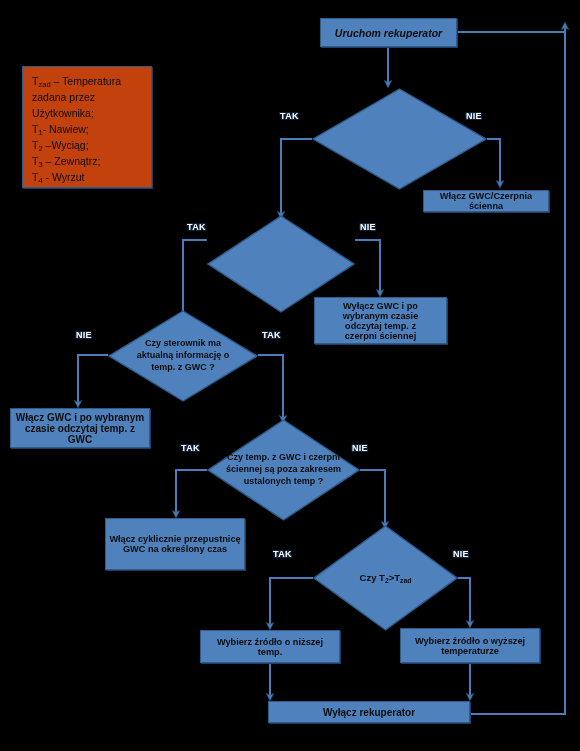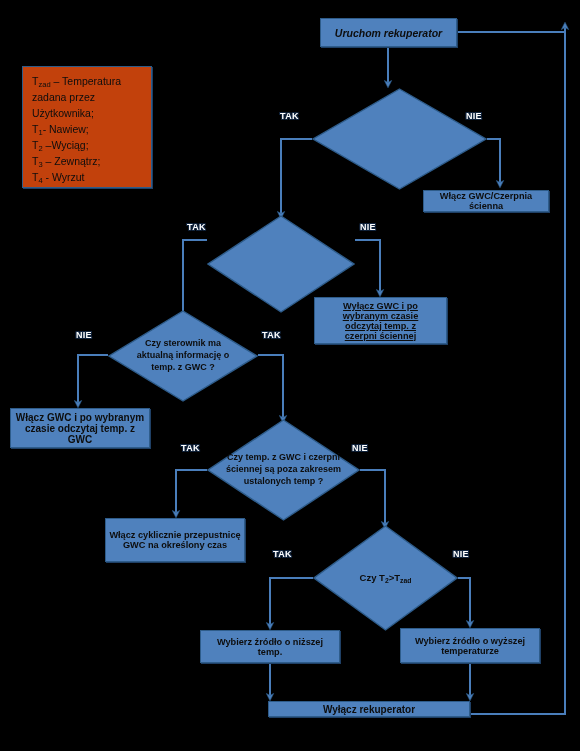--- a/index.html
+++ b/index.html
@@ -151,21 +151,21 @@
   </div>
 
   <div class="diamond-wrap" style="left:207px; top:215px; width:148px; height:98px;">
     <svg class="diamond-shape" viewBox="0 0 148 98" preserveAspectRatio="none">
       <polygon points="74,1 147,49 74,97 1,49" fill="#4f81bd" stroke="#2e5c8a" stroke-width="1.4"></polygon>
     </svg>
   </div>
   <div class="edge-label" style="left:187px; top:222px;">TAK</div>
   <div class="edge-label" style="left:360px; top:222px;">NIE</div>
 
-  <div class="node box" style="left:314px; top:297px; width:133px; height:47px; font-size:9.2px; padding:0 19px;text-decoration:underline;">
+  <div class="node box" style="left:314px; top:297px; width:133px; height:47px; font-size:9.2px; padding:0 19px;">
     <span>Wyłącz GWC i po wybranym czasie odczytaj temp. z czerpni ściennej</span>
   </div>
 
   <div class="diamond-wrap" style="left:108px; top:310px; width:150px; height:92px;">
     <svg class="diamond-shape" viewBox="0 0 150 92" preserveAspectRatio="none">
       <polygon points="75,1 149,46 75,91 1,46" fill="#4f81bd" stroke="#2e5c8a" stroke-width="1.4"></polygon>
     </svg>
     <div class="diamond-text" style="font-size:9px;">Czy sterownik ma aktualną informację o temp. z GWC ?</div>
   </div>
   <div class="edge-label" style="left:76px; top:330px;">NIE</div>
@@ -177,21 +177,21 @@
 
   <div class="diamond-wrap" style="left:207px; top:419px; width:153px; height:102px;">
     <svg class="diamond-shape" viewBox="0 0 153 102" preserveAspectRatio="none">
       <polygon points="76.5,1 152,51 76.5,101 1,51" fill="#4f81bd" stroke="#2e5c8a" stroke-width="1.4"></polygon>
     </svg>
     <div class="diamond-text" style="font-size:9px;">Czy temp. z GWC i czerpni ściennej są poza zakresem ustalonych temp ?</div>
   </div>
   <div class="edge-label" style="left:181px; top:443px;">TAK</div>
   <div class="edge-label" style="left:352px; top:443px;">NIE</div>
 
-  <div class="node box" style="left:105px; top:518px; width:140px; height:44px; font-size:9.2px; padding:0 3px;">
+  <div class="node box" style="left:105px; top:518px; width:140px; height:52px; font-size:9.2px; padding:0 3px;">
     <span>Włącz cyklicznie przepustnicę GWC na określony czas</span>
   </div>
 
   <div class="diamond-wrap" style="left:313px; top:525px; width:145px; height:106px;">
     <svg class="diamond-shape" viewBox="0 0 145 106" preserveAspectRatio="none">
       <polygon points="72.5,1 144,53 72.5,105 1,53" fill="#4f81bd" stroke="#2e5c8a" stroke-width="1.4"></polygon>
     </svg>
     <div class="diamond-text" style="font-size:9.5px;">
       <span>
         <span>Czy T</span><span class="sub">2</span><span>&gt;T</span><span class="sub">zad</span>
@@ -202,17 +202,17 @@
   <div class="edge-label" style="left:453px; top:549px;">NIE</div>
 
   <div class="node box" style="left:200px; top:630px; width:140px; height:33px; font-size:9.2px; padding:0 3px;">
     <span>Wybierz źródło o niższej temp.</span>
   </div>
 
   <div class="node box" style="left:400px; top:628px; width:140px; height:35px; font-size:9.2px; padding:0 3px;">
     <span>Wybierz źródło o wyższej temperaturze</span>
   </div>
 
-  <div class="node box" style="left:268px; top:701px; width:202px; height:16px; font-size:10px;">
+  <div class="node box" style="left:268px; top:701px; width:202px; height:22px; font-size:10px;">
     <span>Wyłącz rekuperator</span>
   </div>
 
 </div>
 
 </body></html>

